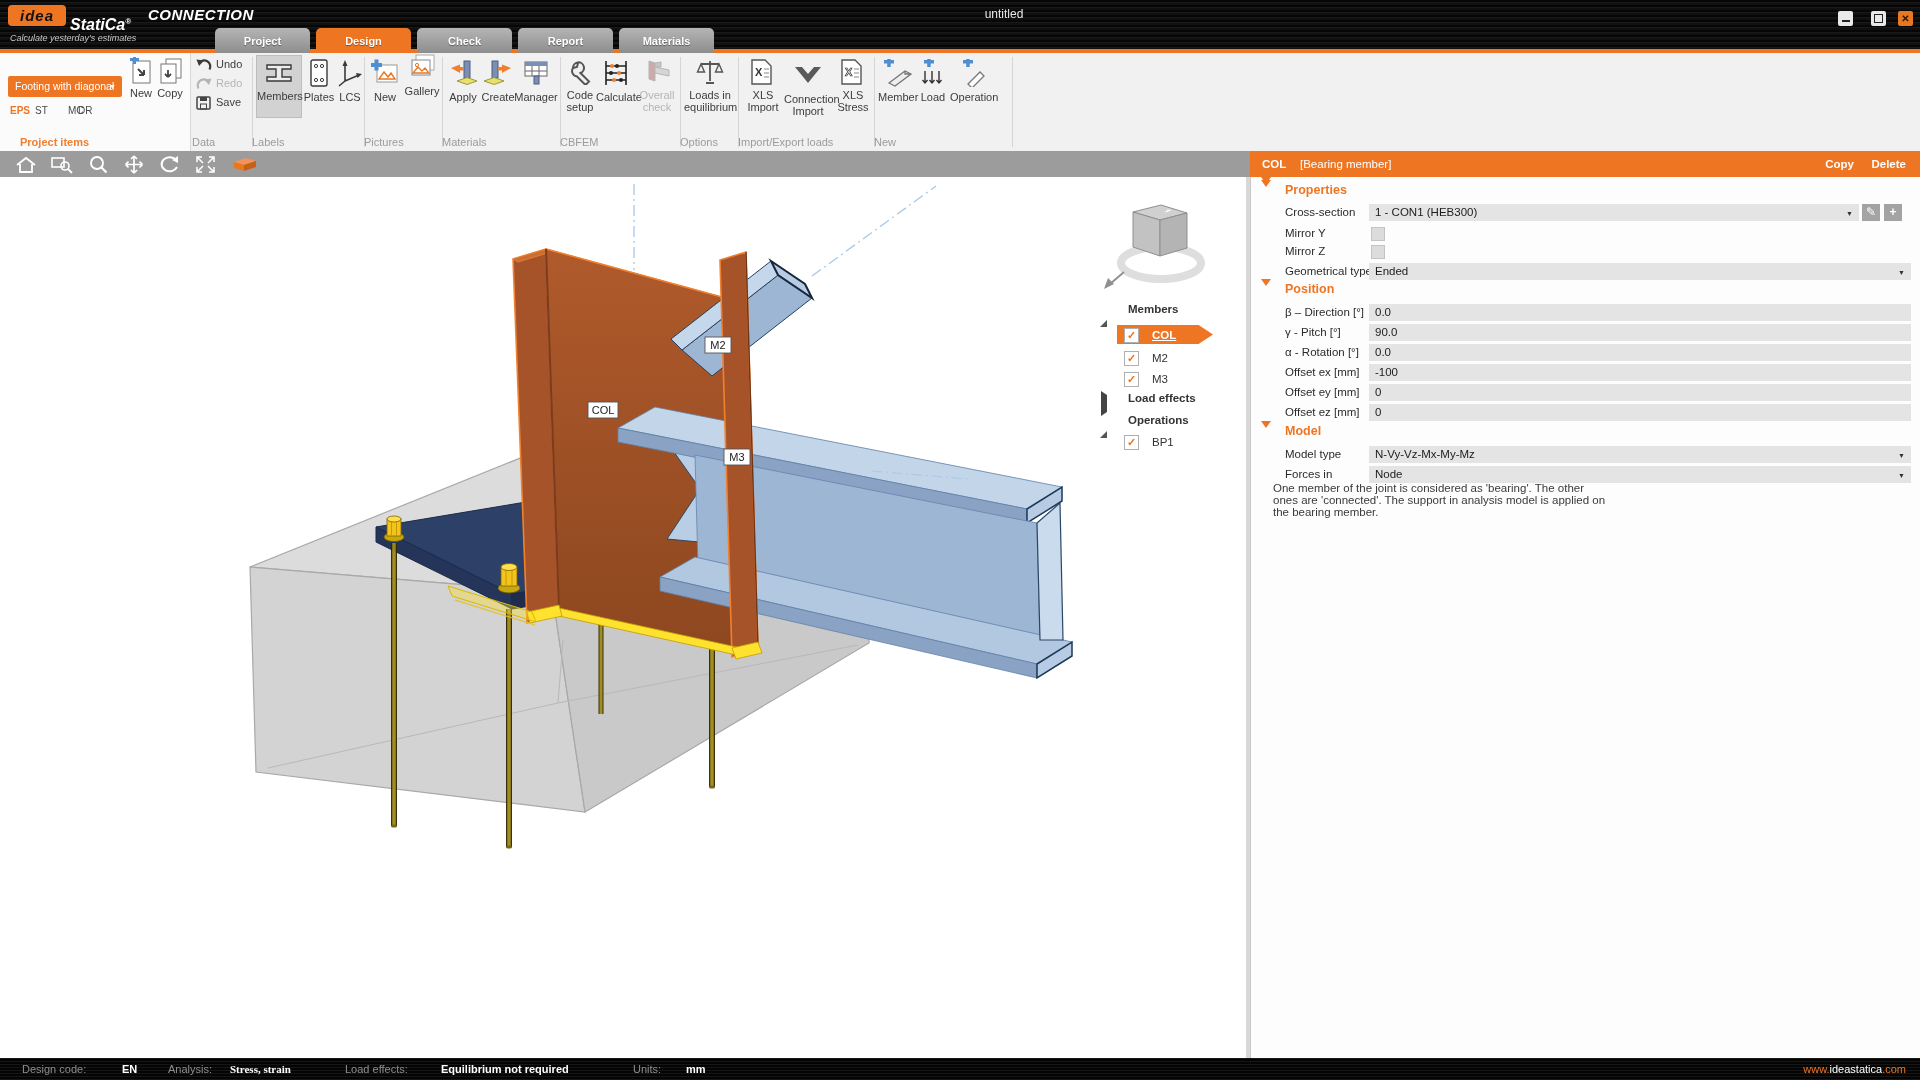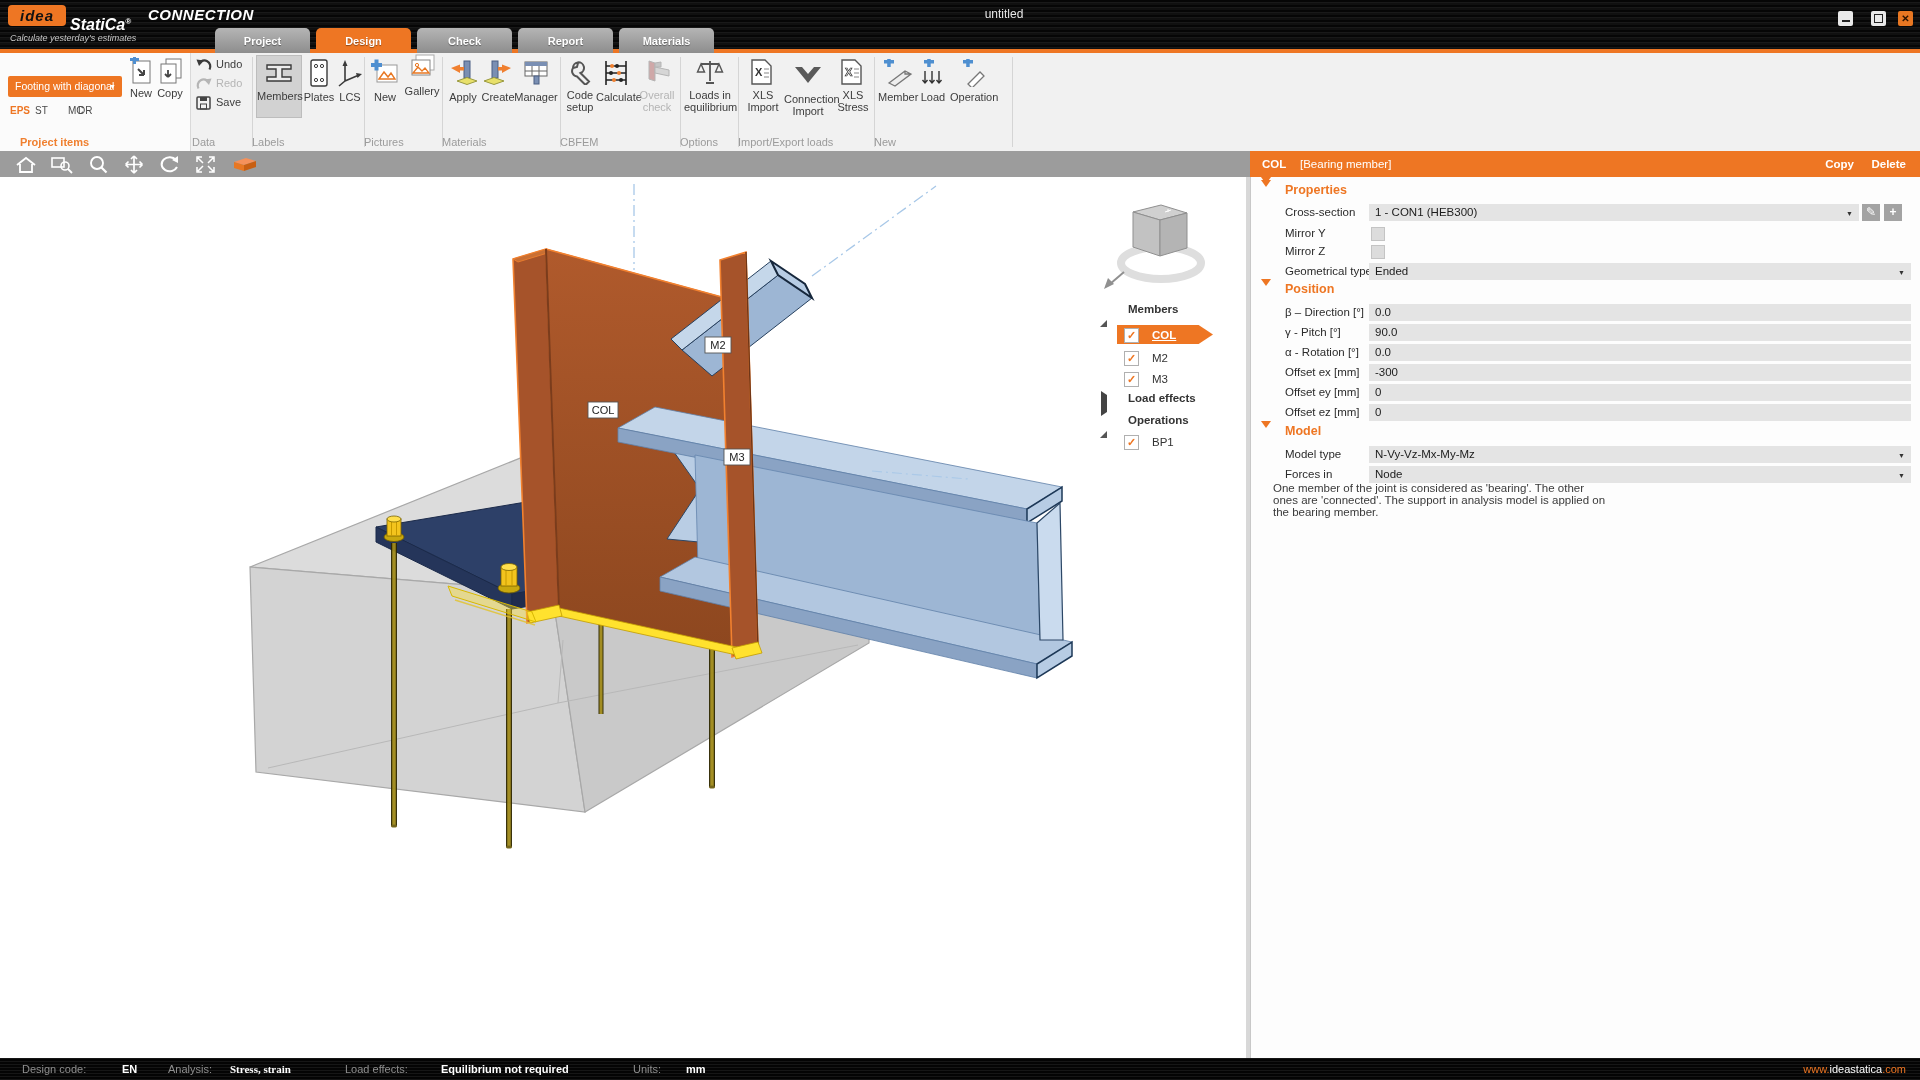--- a/index.html
+++ b/index.html
@@ -506,21 +506,21 @@
 
   <div class="abs" style="left:10px;top:109px;"><span class="sec-tri"></span></div>
   <div class="abs sec-title" style="left:34px;top:105px;">Position</div>
   <div class="abs plabel" style="left:34px;top:129px;">β – Direction [°]</div>
   <div class="abs pfield" style="left:118px;top:127px;width:536px;">0.0</div>
   <div class="abs plabel" style="left:34px;top:149px;">γ - Pitch [°]</div>
   <div class="abs pfield" style="left:118px;top:147px;width:536px;">90.0</div>
   <div class="abs plabel" style="left:34px;top:169px;">α - Rotation [°]</div>
   <div class="abs pfield" style="left:118px;top:167px;width:536px;">0.0</div>
   <div class="abs plabel" style="left:34px;top:189px;">Offset ex [mm]</div>
-  <div class="abs pfield" style="left:118px;top:187px;width:536px;">-300</div>
+  <div class="abs pfield" style="left:118px;top:187px;width:536px;">-100</div>
   <div class="abs plabel" style="left:34px;top:209px;">Offset ey [mm]</div>
   <div class="abs pfield" style="left:118px;top:207px;width:536px;">0</div>
   <div class="abs plabel" style="left:34px;top:229px;">Offset ez [mm]</div>
   <div class="abs pfield" style="left:118px;top:227px;width:536px;">0</div>
 
   <div class="abs" style="left:10px;top:251px;"><span class="sec-tri"></span></div>
   <div class="abs sec-title" style="left:34px;top:247px;">Model</div>
   <div class="abs plabel" style="left:34px;top:271px;">Model type</div>
   <div class="abs pfield" style="left:118px;top:269px;width:536px;"><span>N-Vy-Vz-Mx-My-Mz</span><span class="car">▼</span></div>
   <div class="abs plabel" style="left:34px;top:291px;">Forces in</div>

